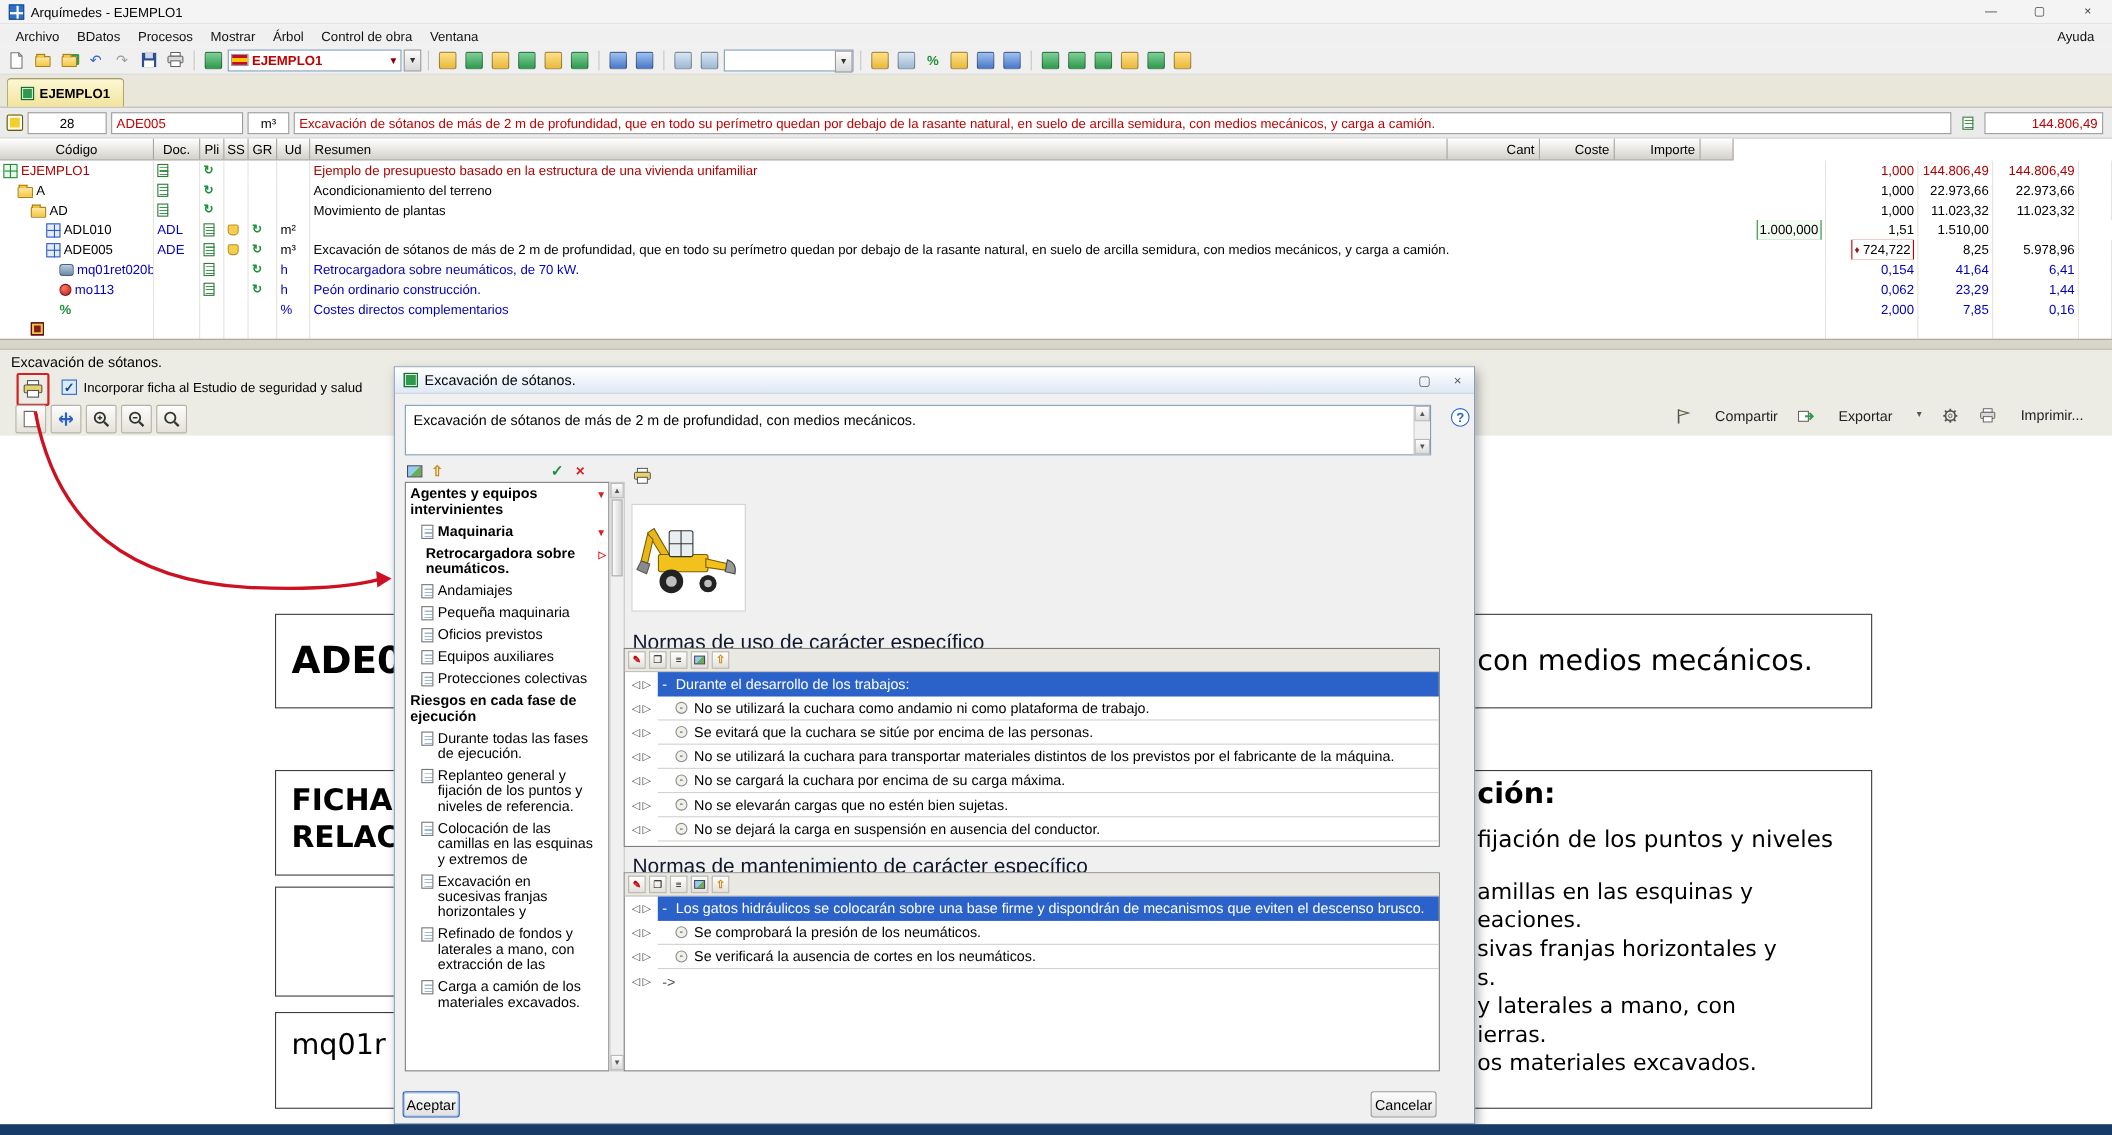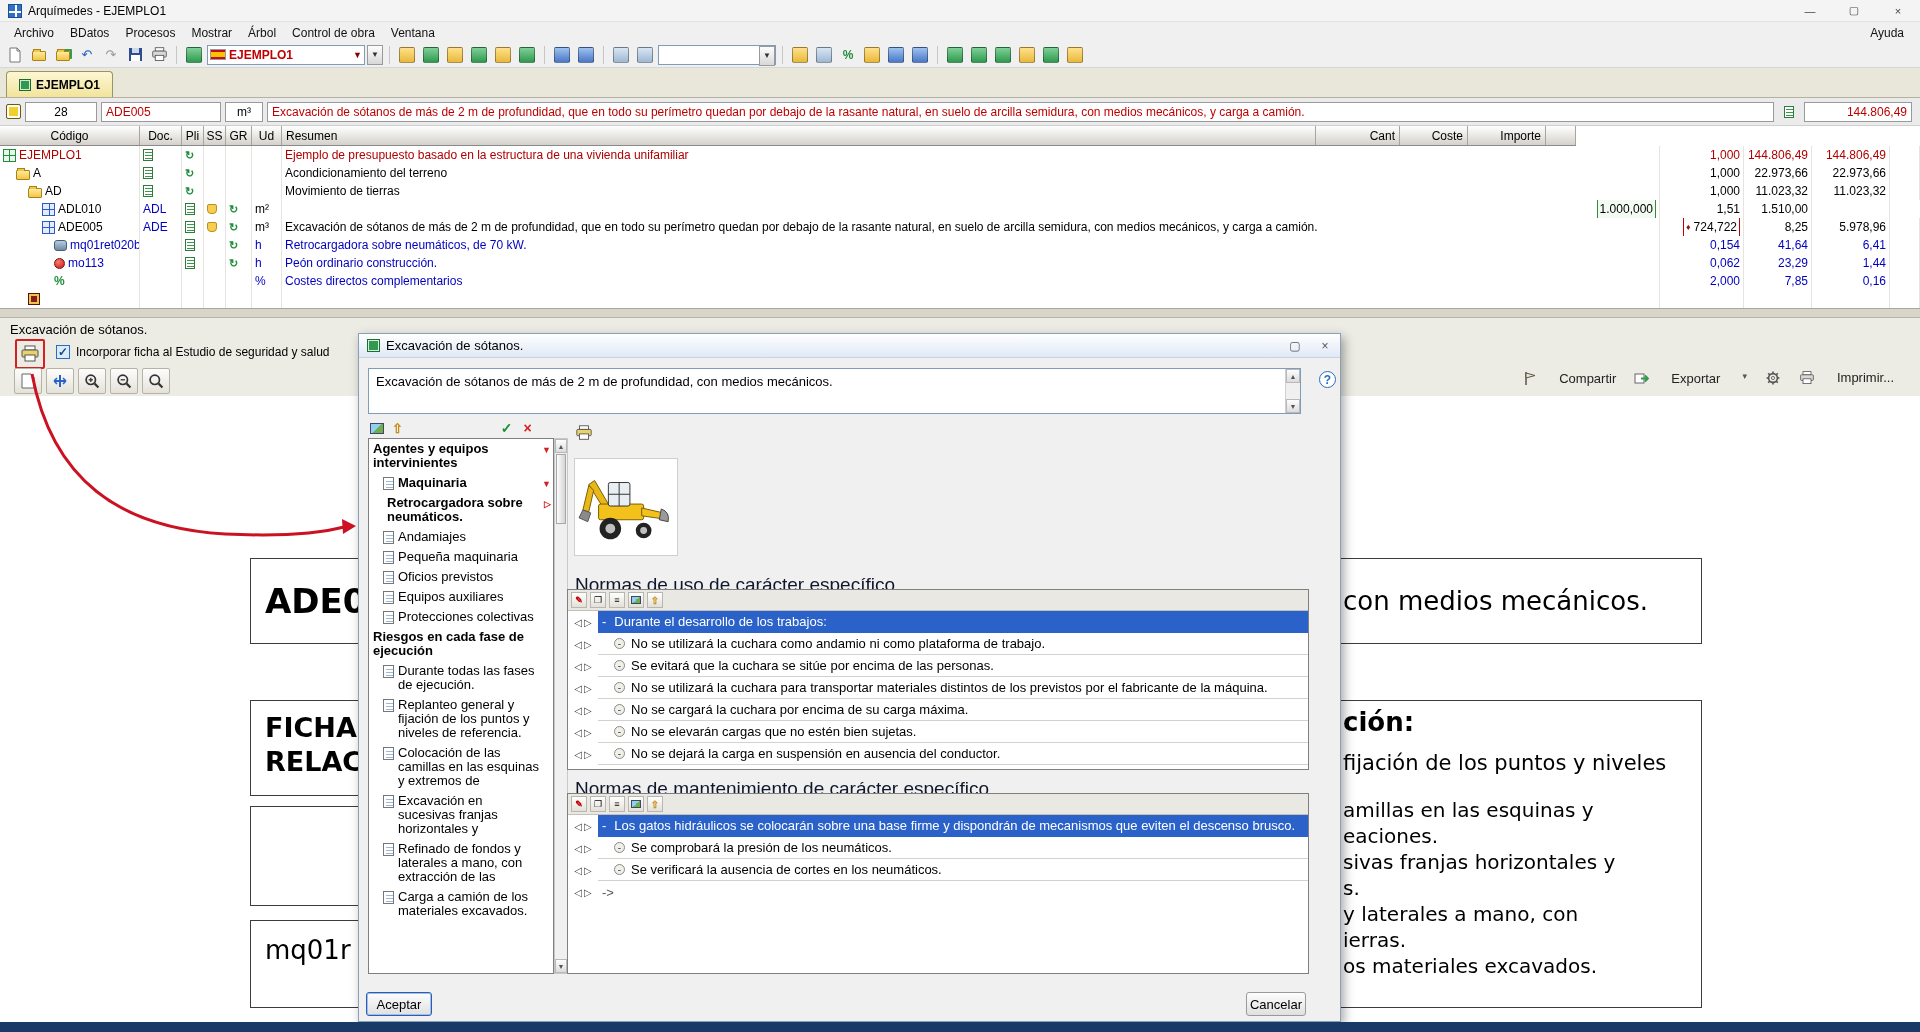--- a/index.html
+++ b/index.html
@@ -130,21 +130,21 @@
   .nt{width:16px;height:16px;border:1px solid #b8b6ae;background:linear-gradient(#fff,#e2e0d8);display:flex;align-items:center;justify-content:center;font-size:9px}
   .nt .rd{color:#c00000;font-weight:bold}
   .nrow{display:flex;height:22px;align-items:stretch}
   .nav{width:30px;display:flex;align-items:center;justify-content:center;gap:2px;color:#444;font-size:10px;flex:none}
   .ncontent{flex:1;display:flex;align-items:center;gap:6px;border-bottom:1px solid #d4d2ca;padding:0 4px;overflow:hidden;white-space:nowrap}
   .ncontent.sel{background:#2a62c9;color:#fff;border-bottom-color:#2a62c9}
   .ncontent.sel:before{content:"-";margin-right:2px}
   .ncontent.ind{padding-left:16px}
   .blt{width:11px;height:11px;flex:none;border-radius:50%;border:1px solid #8a8a8a;background:#f0efe8;color:#444;font-size:10px;line-height:9px;text-align:center}
   .btnrow-btn{position:absolute;height:24px;border-radius:3px;background:linear-gradient(#fdfdfd,#e0e0e0);display:flex;align-items:center;justify-content:center;font-size:13px}
-  #btnaccept{left:7px;top:658px;width:66px;border:1px solid #2f5bb7;box-shadow:0 0 0 1px #9cc0e8 inset}
+  #btnaccept{left:7px;top:658px;width:52px;border:1px solid #2f5bb7;box-shadow:0 0 0 1px #9cc0e8 inset}
   #btncancel{left:887px;top:658px;width:60px;border:1px solid #9a9a9a}
 
   
   #arrowsvg{position:absolute;left:0;top:330px;width:480px;height:330px;z-index:50;pointer-events:none}
 </style>
 </head>
 <body>
 
 <div id="titlebar">
   <span class="appicon"></span>
@@ -378,21 +378,21 @@
       </div>
     <div class="c">
         <span class="minidoc"></span>
       </div>
     <div class="c">
         <span class="recico">↻</span>
       </div>
     <div class="c"></div>
       <div class="c"></div>
     <div class="c"></div>
-    <div class="c">Movimiento de tierras</div>
+    <div class="c">Movimiento de plantas</div>
     <div class="c num">1,000</div>
     <div class="c num">11.023,32</div>
     <div class="c num">11.023,32</div>
       <div class="c"></div>
   </div>
   <div class="trow gridcols">
     <div class="c lv3">
         <span class="tblico"></span>
         <span>ADL010</span>
       </div>

